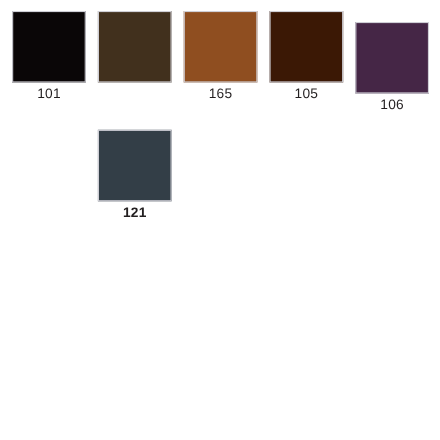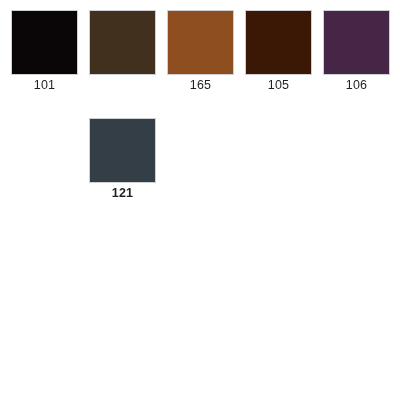--- a/index.html
+++ b/index.html
@@ -74,21 +74,21 @@
         <div class="swatch-chip" style="background: rgb(65, 48, 29); border-color: rgb(207, 207, 214); width: 65px; height: 63px;"></div>
       </div>
       <div class="swatch-cell" style="left: 167px; top: 10px;">
         <div class="swatch-chip" style="background: rgb(143, 78, 32); border-color: rgb(207, 207, 214); width: 65px; height: 63px;"></div>
         <div class="swatch-label" style="color: rgb(35, 31, 32); top: 68px; width: 67px;">165</div>
       </div>
       <div class="swatch-cell" style="left: 245px; top: 10px;">
         <div class="swatch-chip" style="background: rgb(59, 24, 5); border-color: rgb(207, 207, 214); width: 65px; height: 63px;"></div>
         <div class="swatch-label" style="color: rgb(35, 31, 32); top: 68px; width: 67px;">105</div>
       </div>
-      <div class="swatch-cell" style="left: 323px; top: 10px; text-decoration: underline;">
+      <div class="swatch-cell" style="left: 323px; top: 20px; text-decoration: underline;">
         <div class="swatch-chip" style="background: rgb(69, 38, 70); border-color: rgb(207, 207, 214); width: 65px; height: 63px;"></div>
         <div class="swatch-label" style="color: rgb(35, 31, 32); top: 68px; width: 67px;">106</div>
       </div>
       <div class="swatch-cell" style="left: 89px; top: 118px; font-weight: bold;">
         <div class="swatch-chip" style="background: rgb(51, 62, 71); border-color: rgb(207, 207, 214); width: 65px; height: 63px;"></div>
         <div class="swatch-label" style="color: rgb(35, 31, 32); top: 68px; width: 67px;">121</div>
       </div>
     </div>
 </div>
 

